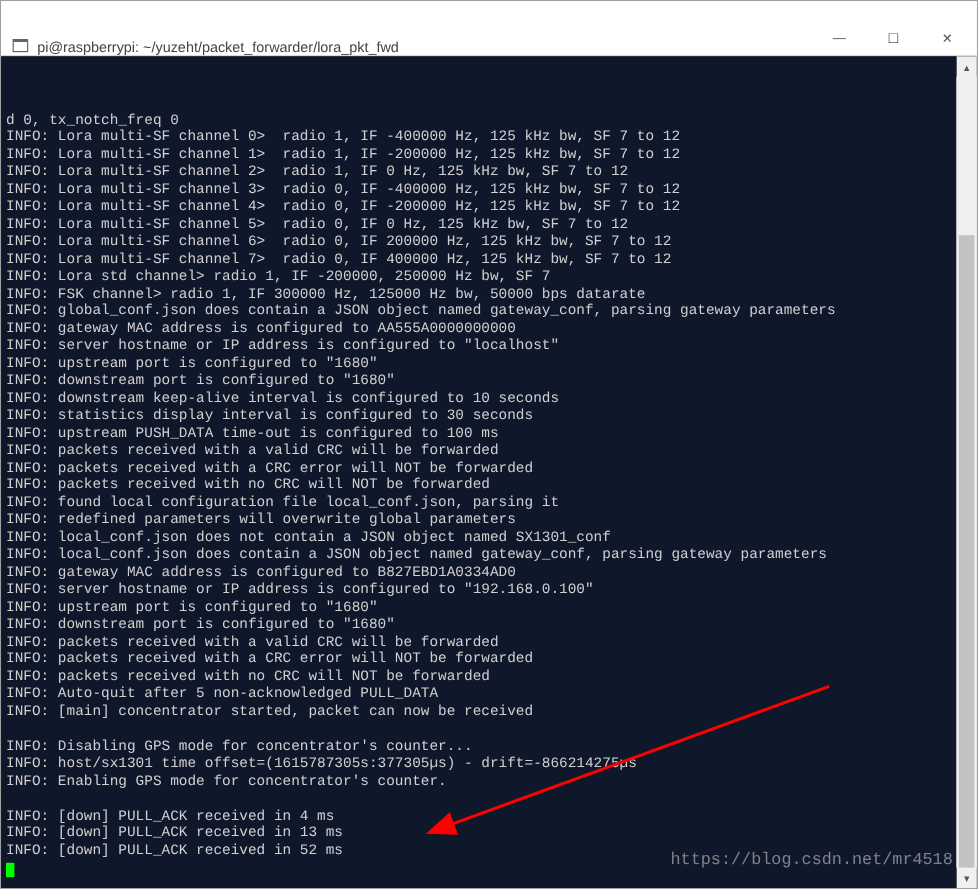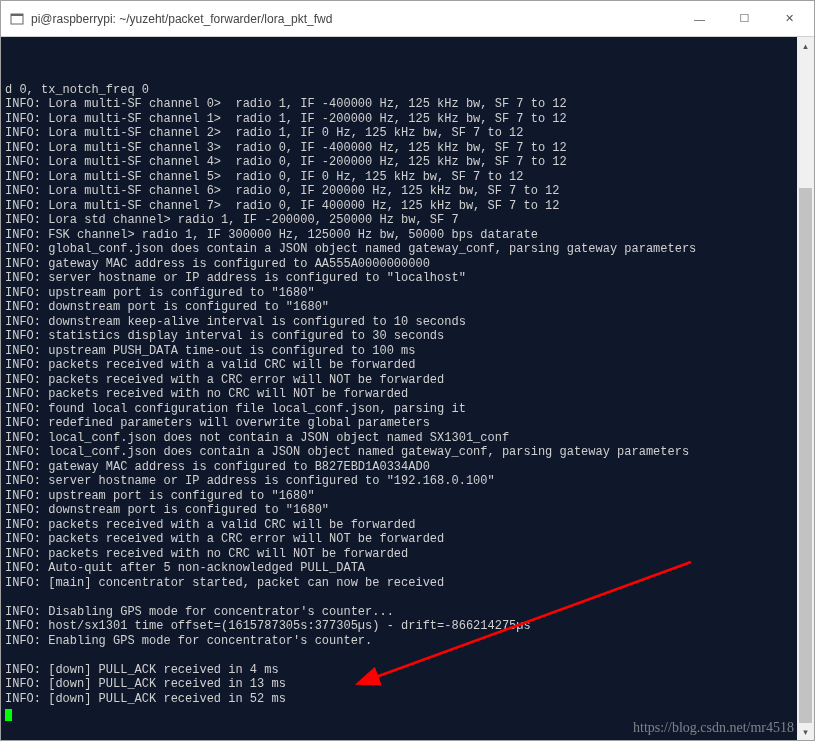--- a/index.html
+++ b/index.html
@@ -13,25 +13,25 @@
   }
   .window {
     width: 815px;
     height: 741px;
     background: #fff;
     border: 1px solid #a0a0a0;
     display: flex;
     flex-direction: column;
   }
   .titlebar {
-    height: 36px;
+    height: 46px;
     background: #fff;
     border-bottom: 1px solid #d0d0d0;
     display: flex;
-    align-items: center;
+    align-items: flex-end;
     padding: 0 2px 0 8px;
     font-size: 12px;
     color: #444;
   }
   .titlebar .icon {
     width: 16px; height: 16px;
     margin-right: 6px;
     display: inline-flex;
     align-items: center;
     justify-content: center;
@@ -83,24 +83,24 @@
   }
   .sb-track { flex:1; background:#f0f0f0; position:relative; }
   .sb-thumb {
     position:absolute; left:2px; right:2px;
     bottom:0; height:80%;
     background:#c2c2c2;
   }
   .watermark {
     position: absolute;
     right: 20px;
-    bottom: 4px;
+    bottom: 15px;
     color: rgba(200,200,200,0.6);
     font-size: 14px;
-    font-family: Liberation Serif, serif;
+    font-family: Liberation Mono, monospace;
     pointer-events: none;
   }
   .arrow-svg {
     position:absolute;
     pointer-events:none;
   }
 </style>
 </head>
 <body>
 

